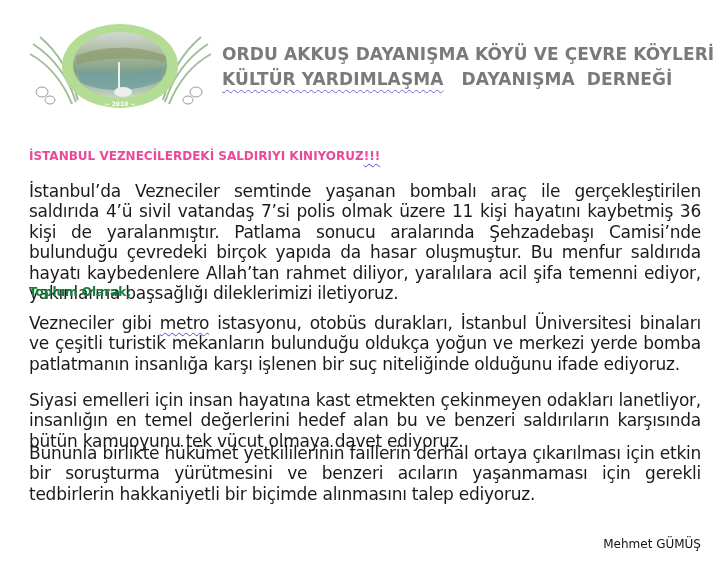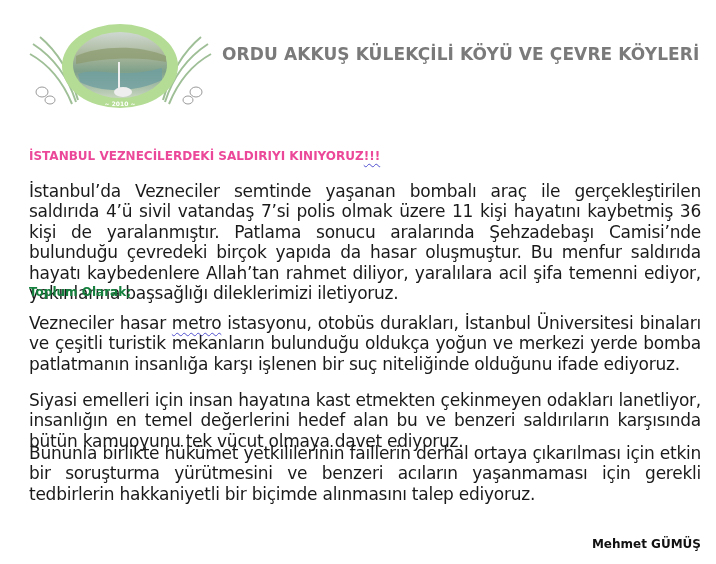--- a/index.html
+++ b/index.html
@@ -9,21 +9,21 @@
   .org-title .l2 span.sq { text-decoration:underline wavy #6a6ad8; text-decoration-thickness:1px; text-underline-offset:4px; }
   .headline { position:absolute; left:29px; top:149px; font-family:"DejaVu Sans", sans-serif; font-weight:bold; font-size:12px; color:#ec4899; white-space:nowrap; }
   .headline .sq { text-decoration:underline wavy #5050d0; text-decoration-thickness:1px; text-underline-offset:3px; }
   .para { position:absolute; left:29px; width:672px; font-family:"DejaVu Sans", sans-serif; font-size:17px; line-height:20.4px; text-align:justify; color:#1a1a1a; letter-spacing:-0.25px; }
   .p1 { top:181px; }
   .sub { position:absolute; left:29px; top:285px; font-weight:bold; font-size:12px; color:#15803d; }
   .p2 { top:313px; }
   .p3 { top:390px; }
   .p4 { top:443px; }
   .sq2 { text-decoration:underline wavy #5050d0; text-decoration-thickness:1px; text-underline-offset:3px; }
-  .sign { position:absolute; right:15px; top:537px; font-weight:bold; font-size:12px; color:#111; white-space:nowrap; }
+  .sign { position:absolute; right:15px; top:537px; font-weight:normal; font-size:12px; color:#111; white-space:nowrap; }
 </style>
 </head>
 <body>
 
 <div class="logo">
   <svg width="185" height="92" viewBox="0 0 185 92">
     <defs>
       <linearGradient id="sky" x1="0" y1="0" x2="0" y2="1">
         <stop offset="0" stop-color="#cfd8d2"></stop>
         <stop offset="0.35" stop-color="#a9b79a"></stop>
@@ -53,28 +53,29 @@
     <g fill="none" stroke="#9a9a9a" stroke-width="1">
       <ellipse cx="14" cy="70" rx="6" ry="5"></ellipse>
       <ellipse cx="22" cy="78" rx="5" ry="4"></ellipse>
       <ellipse cx="168" cy="70" rx="6" ry="5"></ellipse>
       <ellipse cx="160" cy="78" rx="5" ry="4"></ellipse>
     </g>
   </svg>
 </div>
 
 <div class="org-title">
-  <div class="l1">ORDU AKKUŞ KÜLEKÇİLİ KÖYÜ VE ÇEVRE KÖYLERİ</div>
+  <div class="l1">ORDU AKKUŞ DAYANIŞMA KÖYÜ VE ÇEVRE KÖYLERİ</div>
+  <div class="l2"><span class="sq">KÜLTÜR  YARDIMLAŞMA</span><span style="white-space:pre">   DAYANIŞMA  DERNEĞİ</span></div>
 </div>
 
 <div class="headline"><span>İSTANBUL VEZNECİLERDEKİ SALDIRIYI KINIYORUZ</span><span class="sq">!!!</span></div>
 
 <div class="para p1">İstanbul’da Vezneciler semtinde yaşanan bombalı araç ile gerçekleştirilen saldırıda 4’ü sivil vatandaş 7’si polis olmak üzere 11 kişi hayatını kaybetmiş 36 kişi de yaralanmıştır. Patlama sonucu aralarında Şehzadebaşı Camisi’nde bulunduğu çevredeki birçok yapıda da hasar oluşmuştur. Bu menfur saldırıda hayatı kaybedenlere Allah’tan rahmet diliyor, yaralılara acil şifa temenni ediyor, yakınlarına başsağlığı dileklerimizi iletiyoruz.</div>
 
 <div class="sub">Toplum Olarak;</div>
 
-<div class="para p2"><span>Vezneciler hasar </span><span class="sq2">metro</span><span> istasyonu, otobüs durakları, İstanbul Üniversitesi binaları ve çeşitli turistik mekanların bulunduğu oldukça yoğun ve merkezi yerde bomba patlatmanın insanlığa karşı işlenen bir suç niteliğinde olduğunu ifade ediyoruz.</span></div>
+<div class="para p2"><span>Vezneciler gibi </span><span class="sq2">metro</span><span> istasyonu, otobüs durakları, İstanbul Üniversitesi binaları ve çeşitli turistik mekanların bulunduğu oldukça yoğun ve merkezi yerde bomba patlatmanın insanlığa karşı işlenen bir suç niteliğinde olduğunu ifade ediyoruz.</span></div>
 
 <div class="para p3">Siyasi emelleri için insan hayatına kast etmekten çekinmeyen odakları lanetliyor, insanlığın en temel değerlerini hedef alan bu ve benzeri saldırıların karşısında bütün kamuoyunu tek vücut olmaya davet ediyoruz.</div>
 
 <div class="para p4">Bununla birlikte hükümet yetkililerinin faillerin derhal ortaya çıkarılması için etkin bir soruşturma yürütmesini ve benzeri acıların yaşanmaması için gerekli tedbirlerin hakkaniyetli bir biçimde alınmasını talep ediyoruz.</div>
 
 <div class="sign">Mehmet GÜMÜŞ</div>
 
 </body></html>

